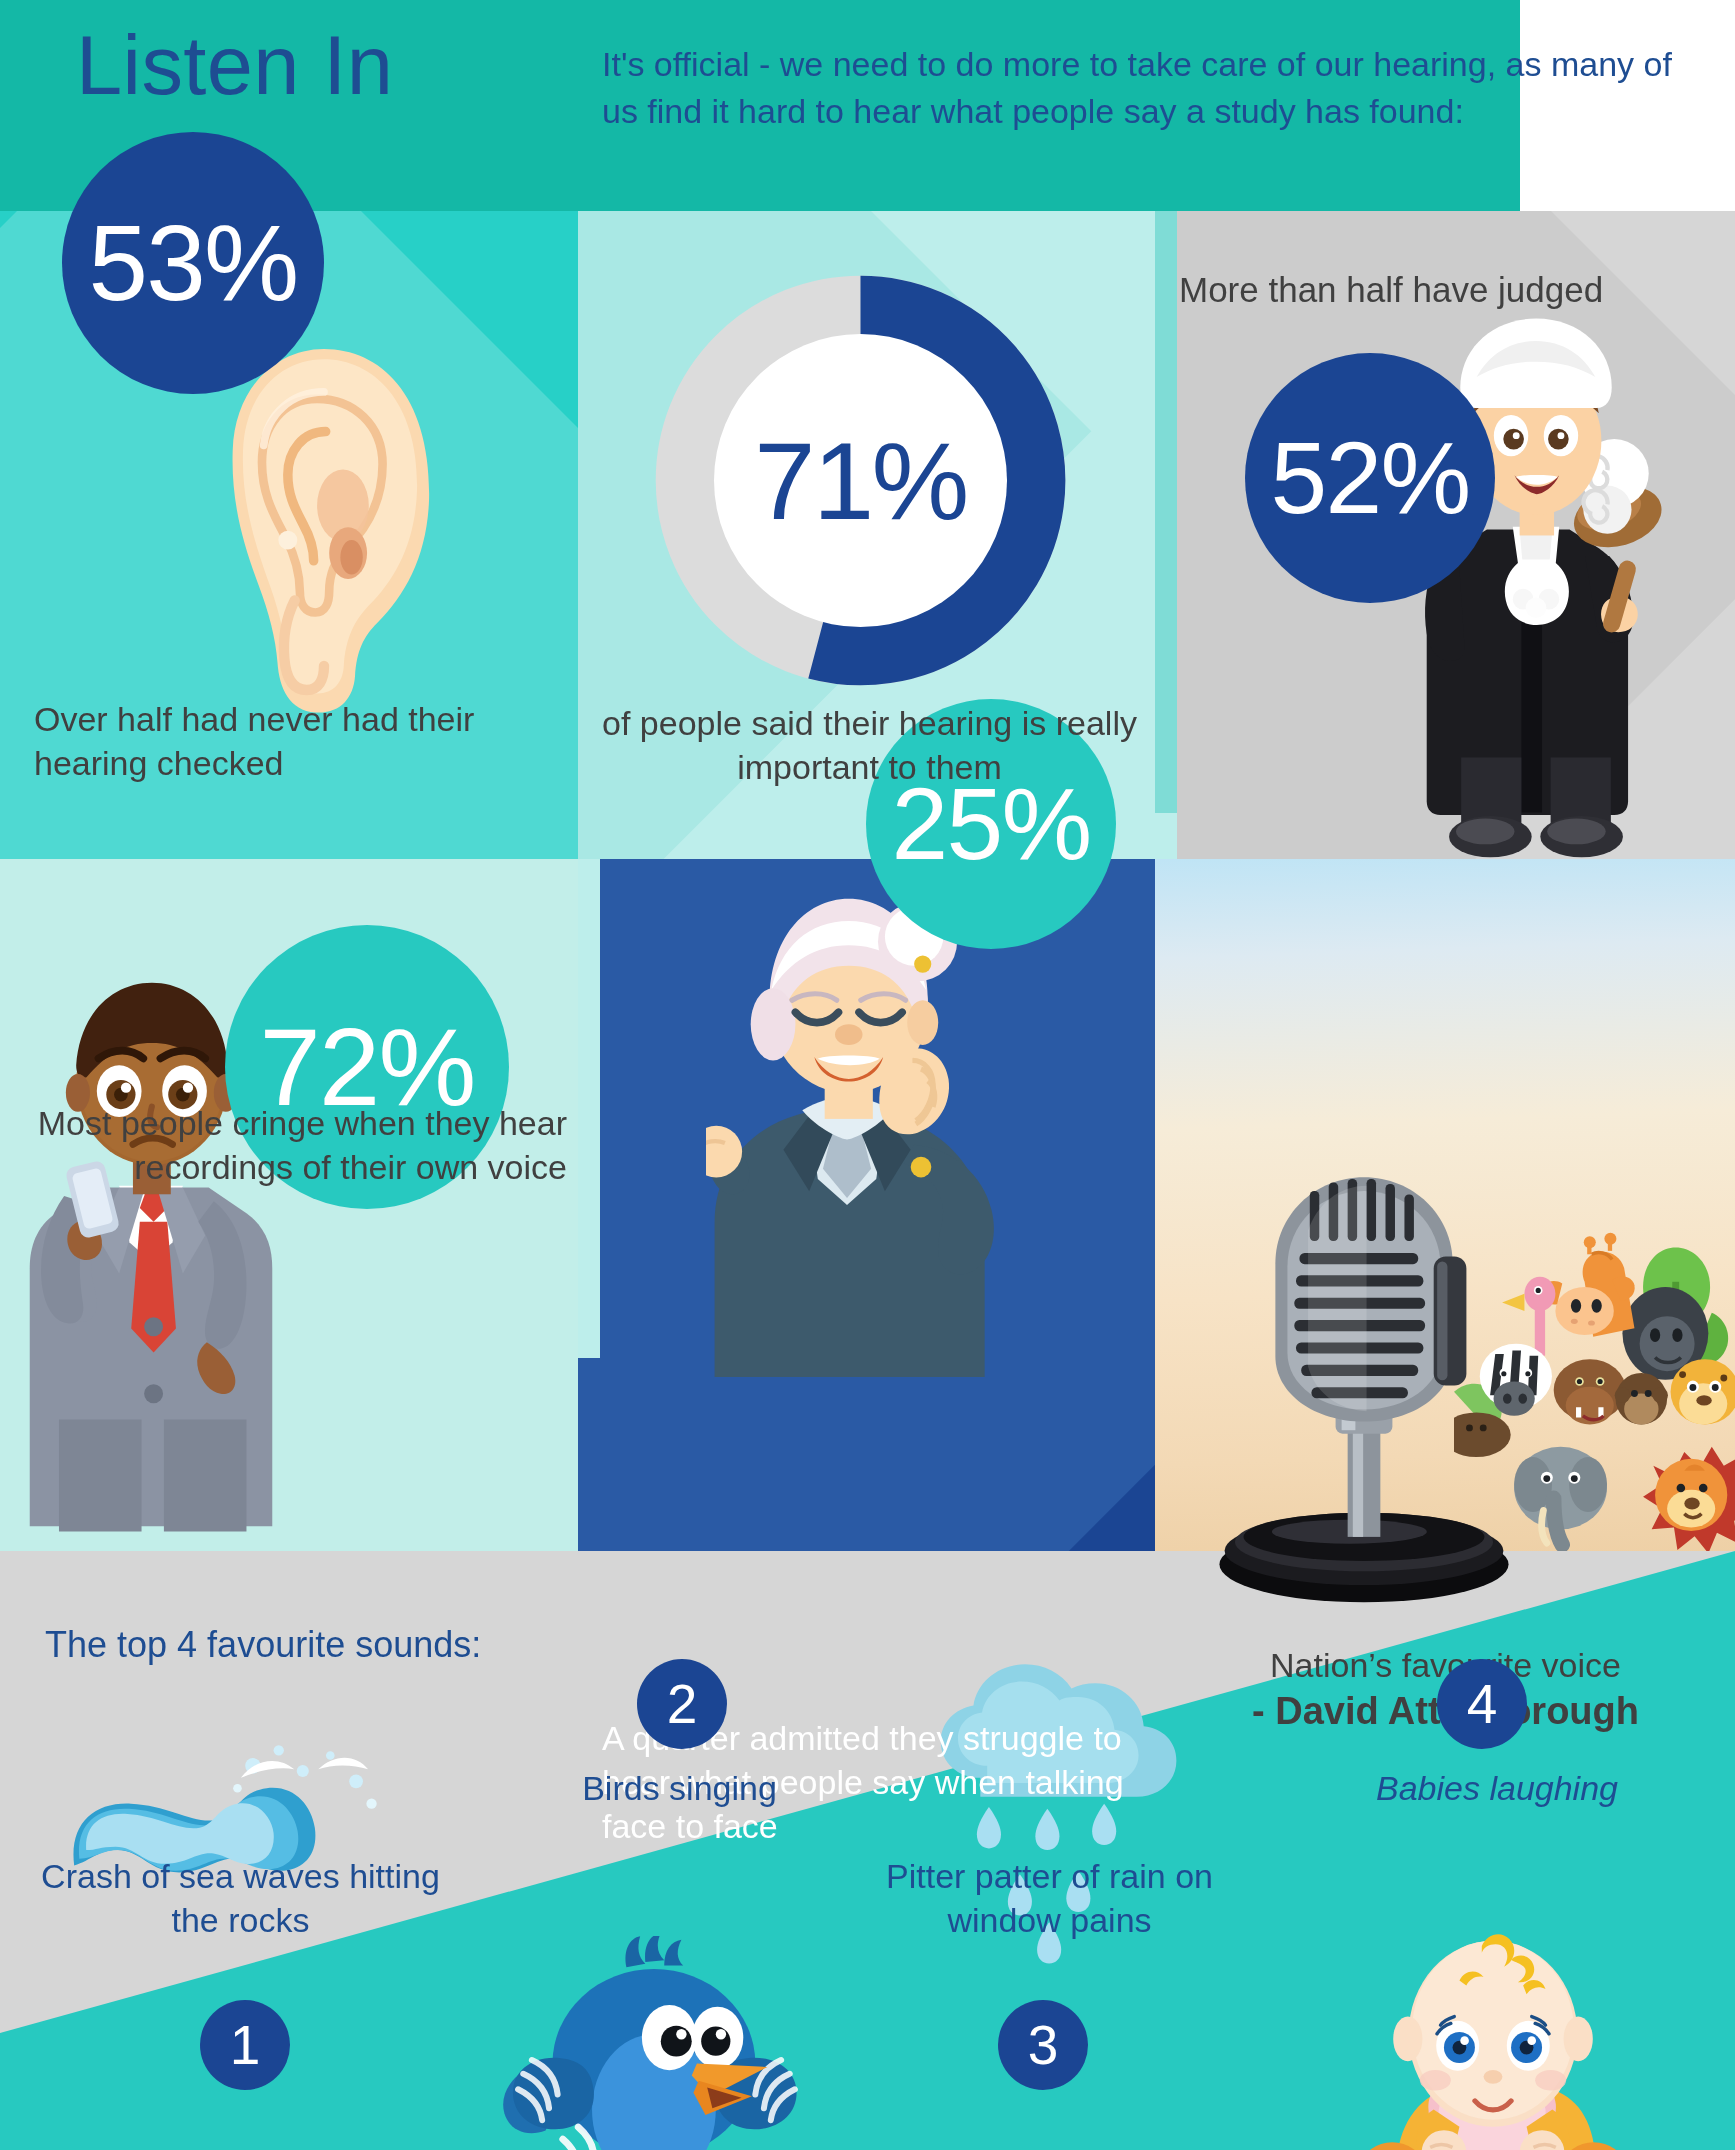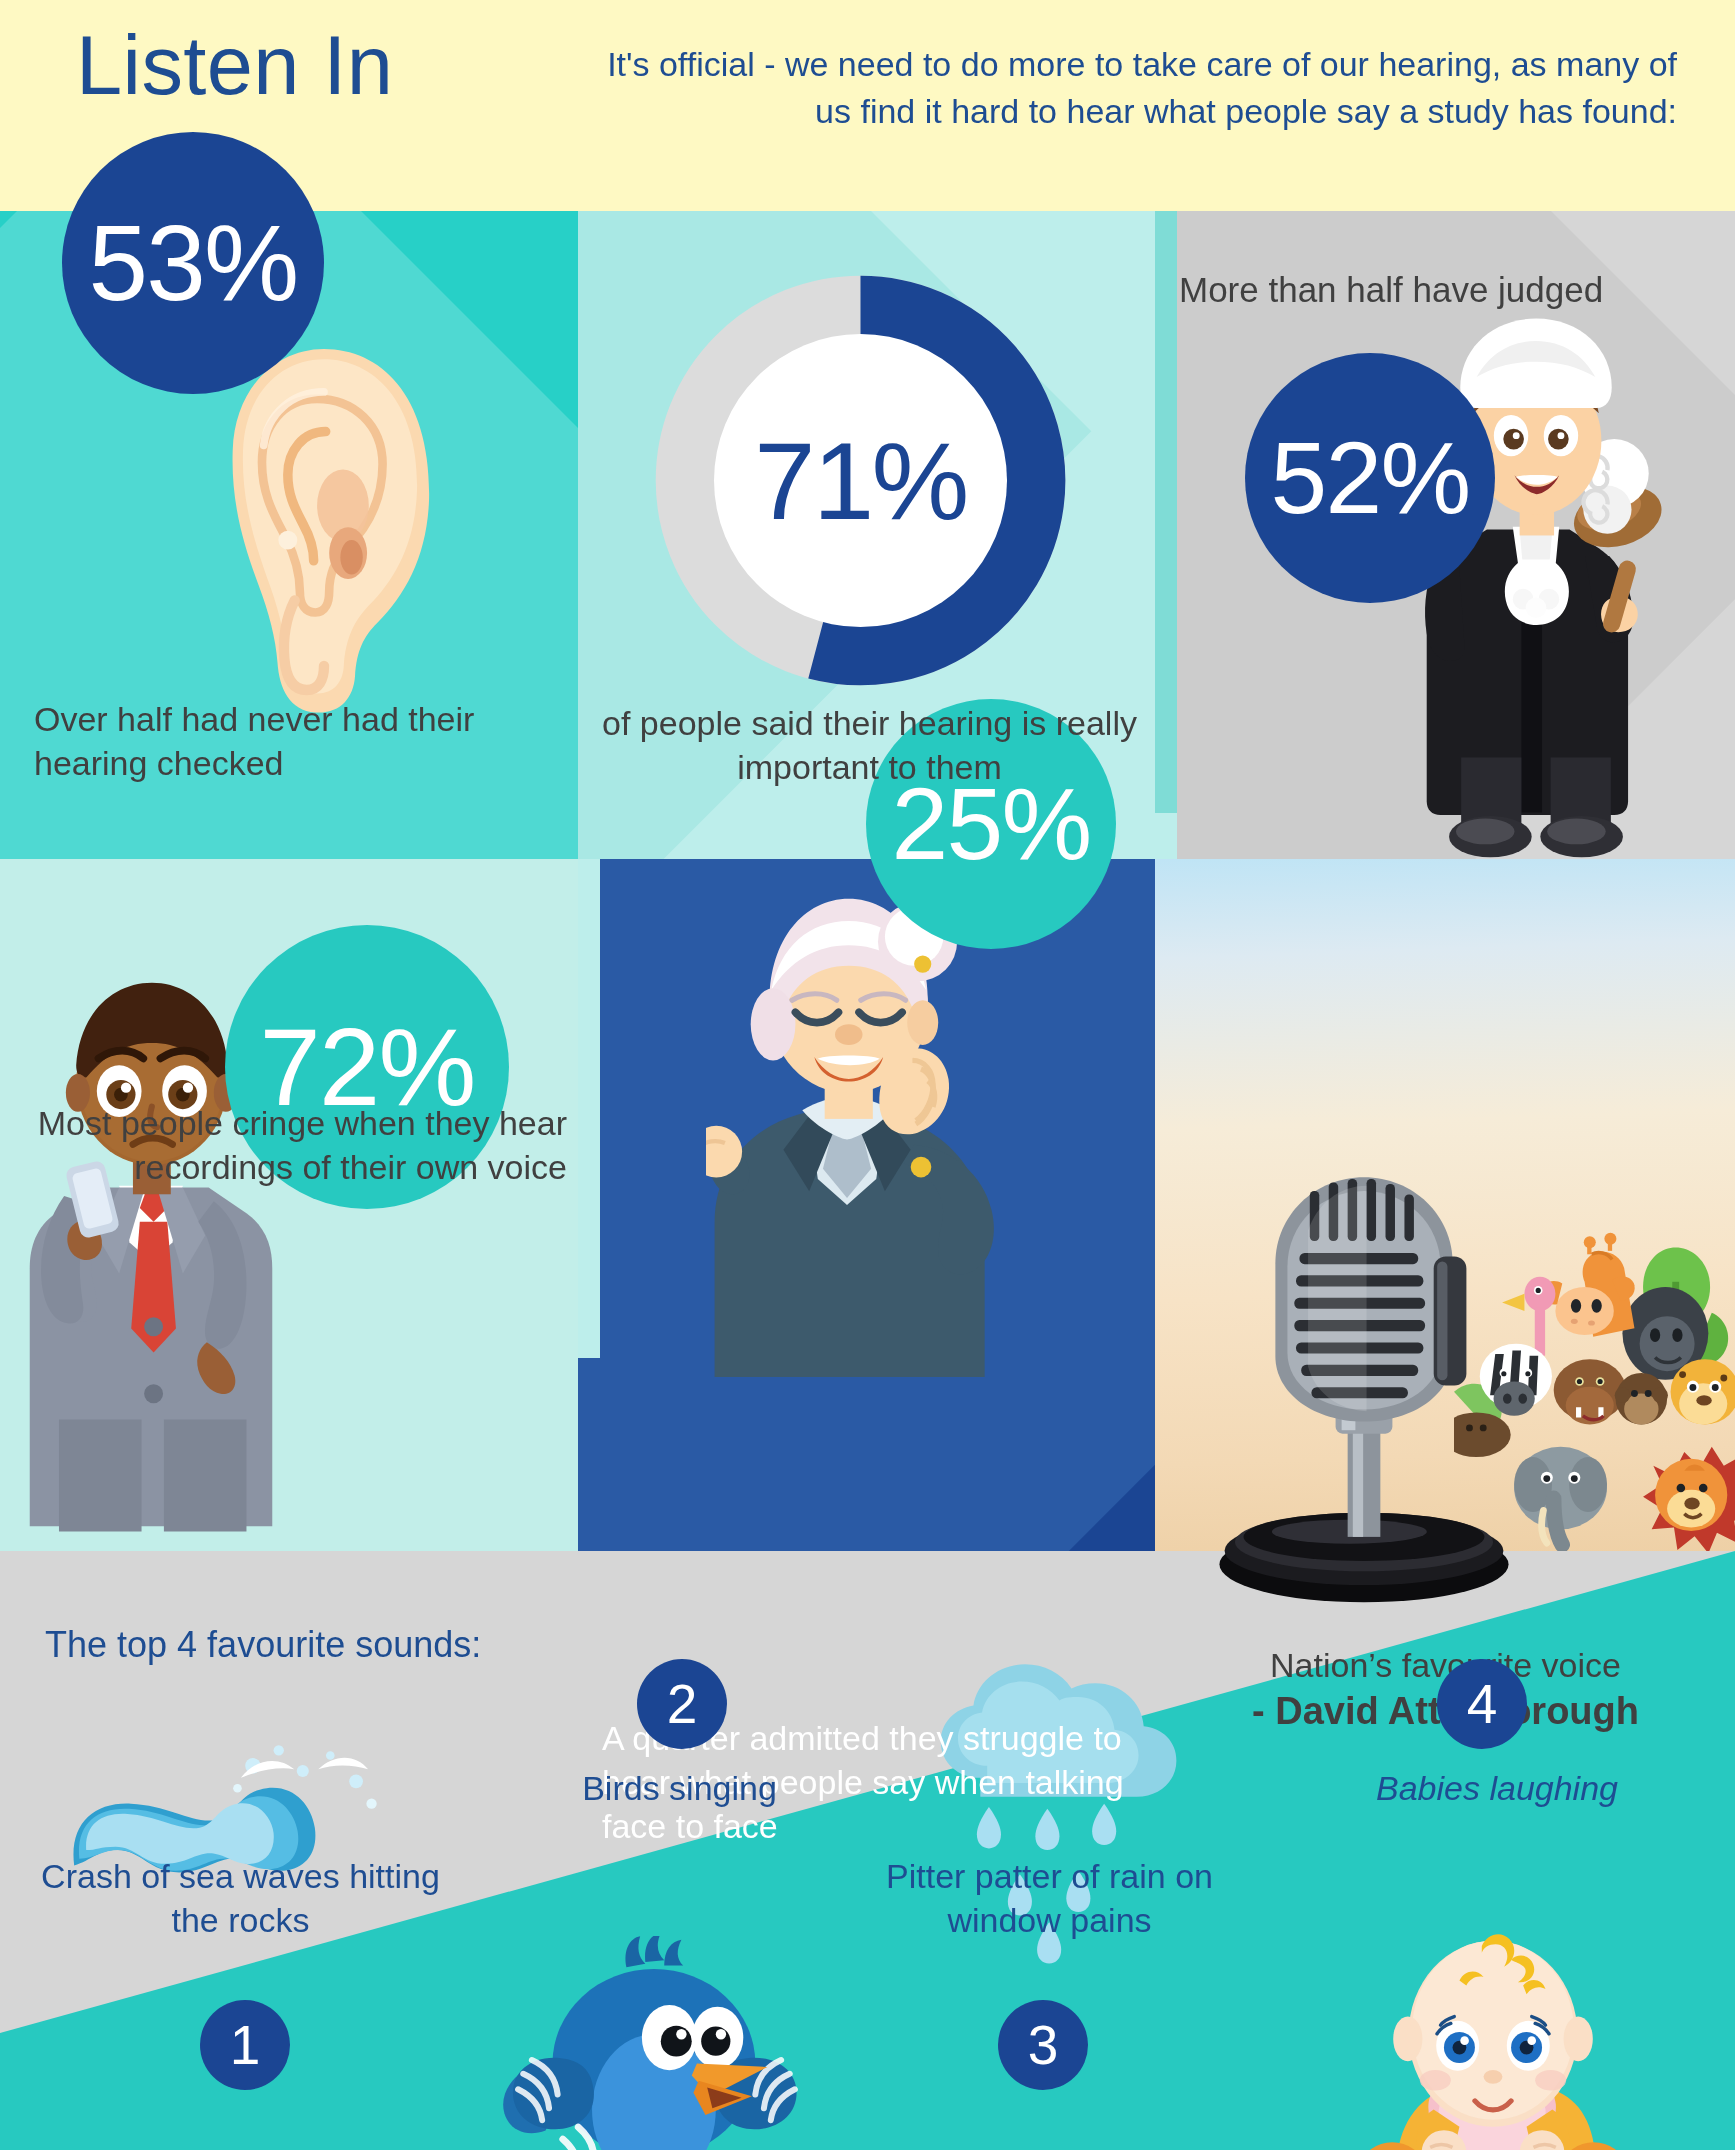--- a/index.html
+++ b/index.html
@@ -5,32 +5,32 @@
   * { margin:0; padding:0; box-sizing:border-box; }
   html,body { background:#ffffff; }
   body {
     width:1735px; height:2151px;
     font-family:"Liberation Sans", sans-serif;
     overflow:hidden; position:relative;
   }
 
   
   .header {
-    position:absolute; left:0; top:0; width:1735px; height:211px;
-    background:#fef9c3;
+    position:absolute; left:0; top:0; width:1520px; height:211px;
+    background:#14b8a6;
   }
   .header-title {
     position:absolute; left:76px; top:24px;
     font-size:83px; font-weight:300; color:#1e4d92;
     letter-spacing:0.4px; line-height:1.0;
     font-family:"Liberation Sans", sans-serif;
   }
   .header-sub {
     position:absolute; left:602px; top:41px; width:1075px;
-    text-align:right; font-size:34px; font-weight:400;
+    text-align:left; font-size:34px; font-weight:400;
     color:#1e4d92; line-height:1.38;
   }
 
   
   .grid { position:absolute; left:0; top:211px; width:1735px; height:1340px; }
 
   .panel { position:absolute; overflow:hidden; }
   .p1 { left:0;    top:0;   width:578px; height:648px; background:#27d0c7; }
   .p2 { left:578px;top:0;   width:577px; height:648px; background:#bdeeeb; }
   .p3 { left:1155px;top:0;  width:580px; height:648px; background:#d6d6d6; }

